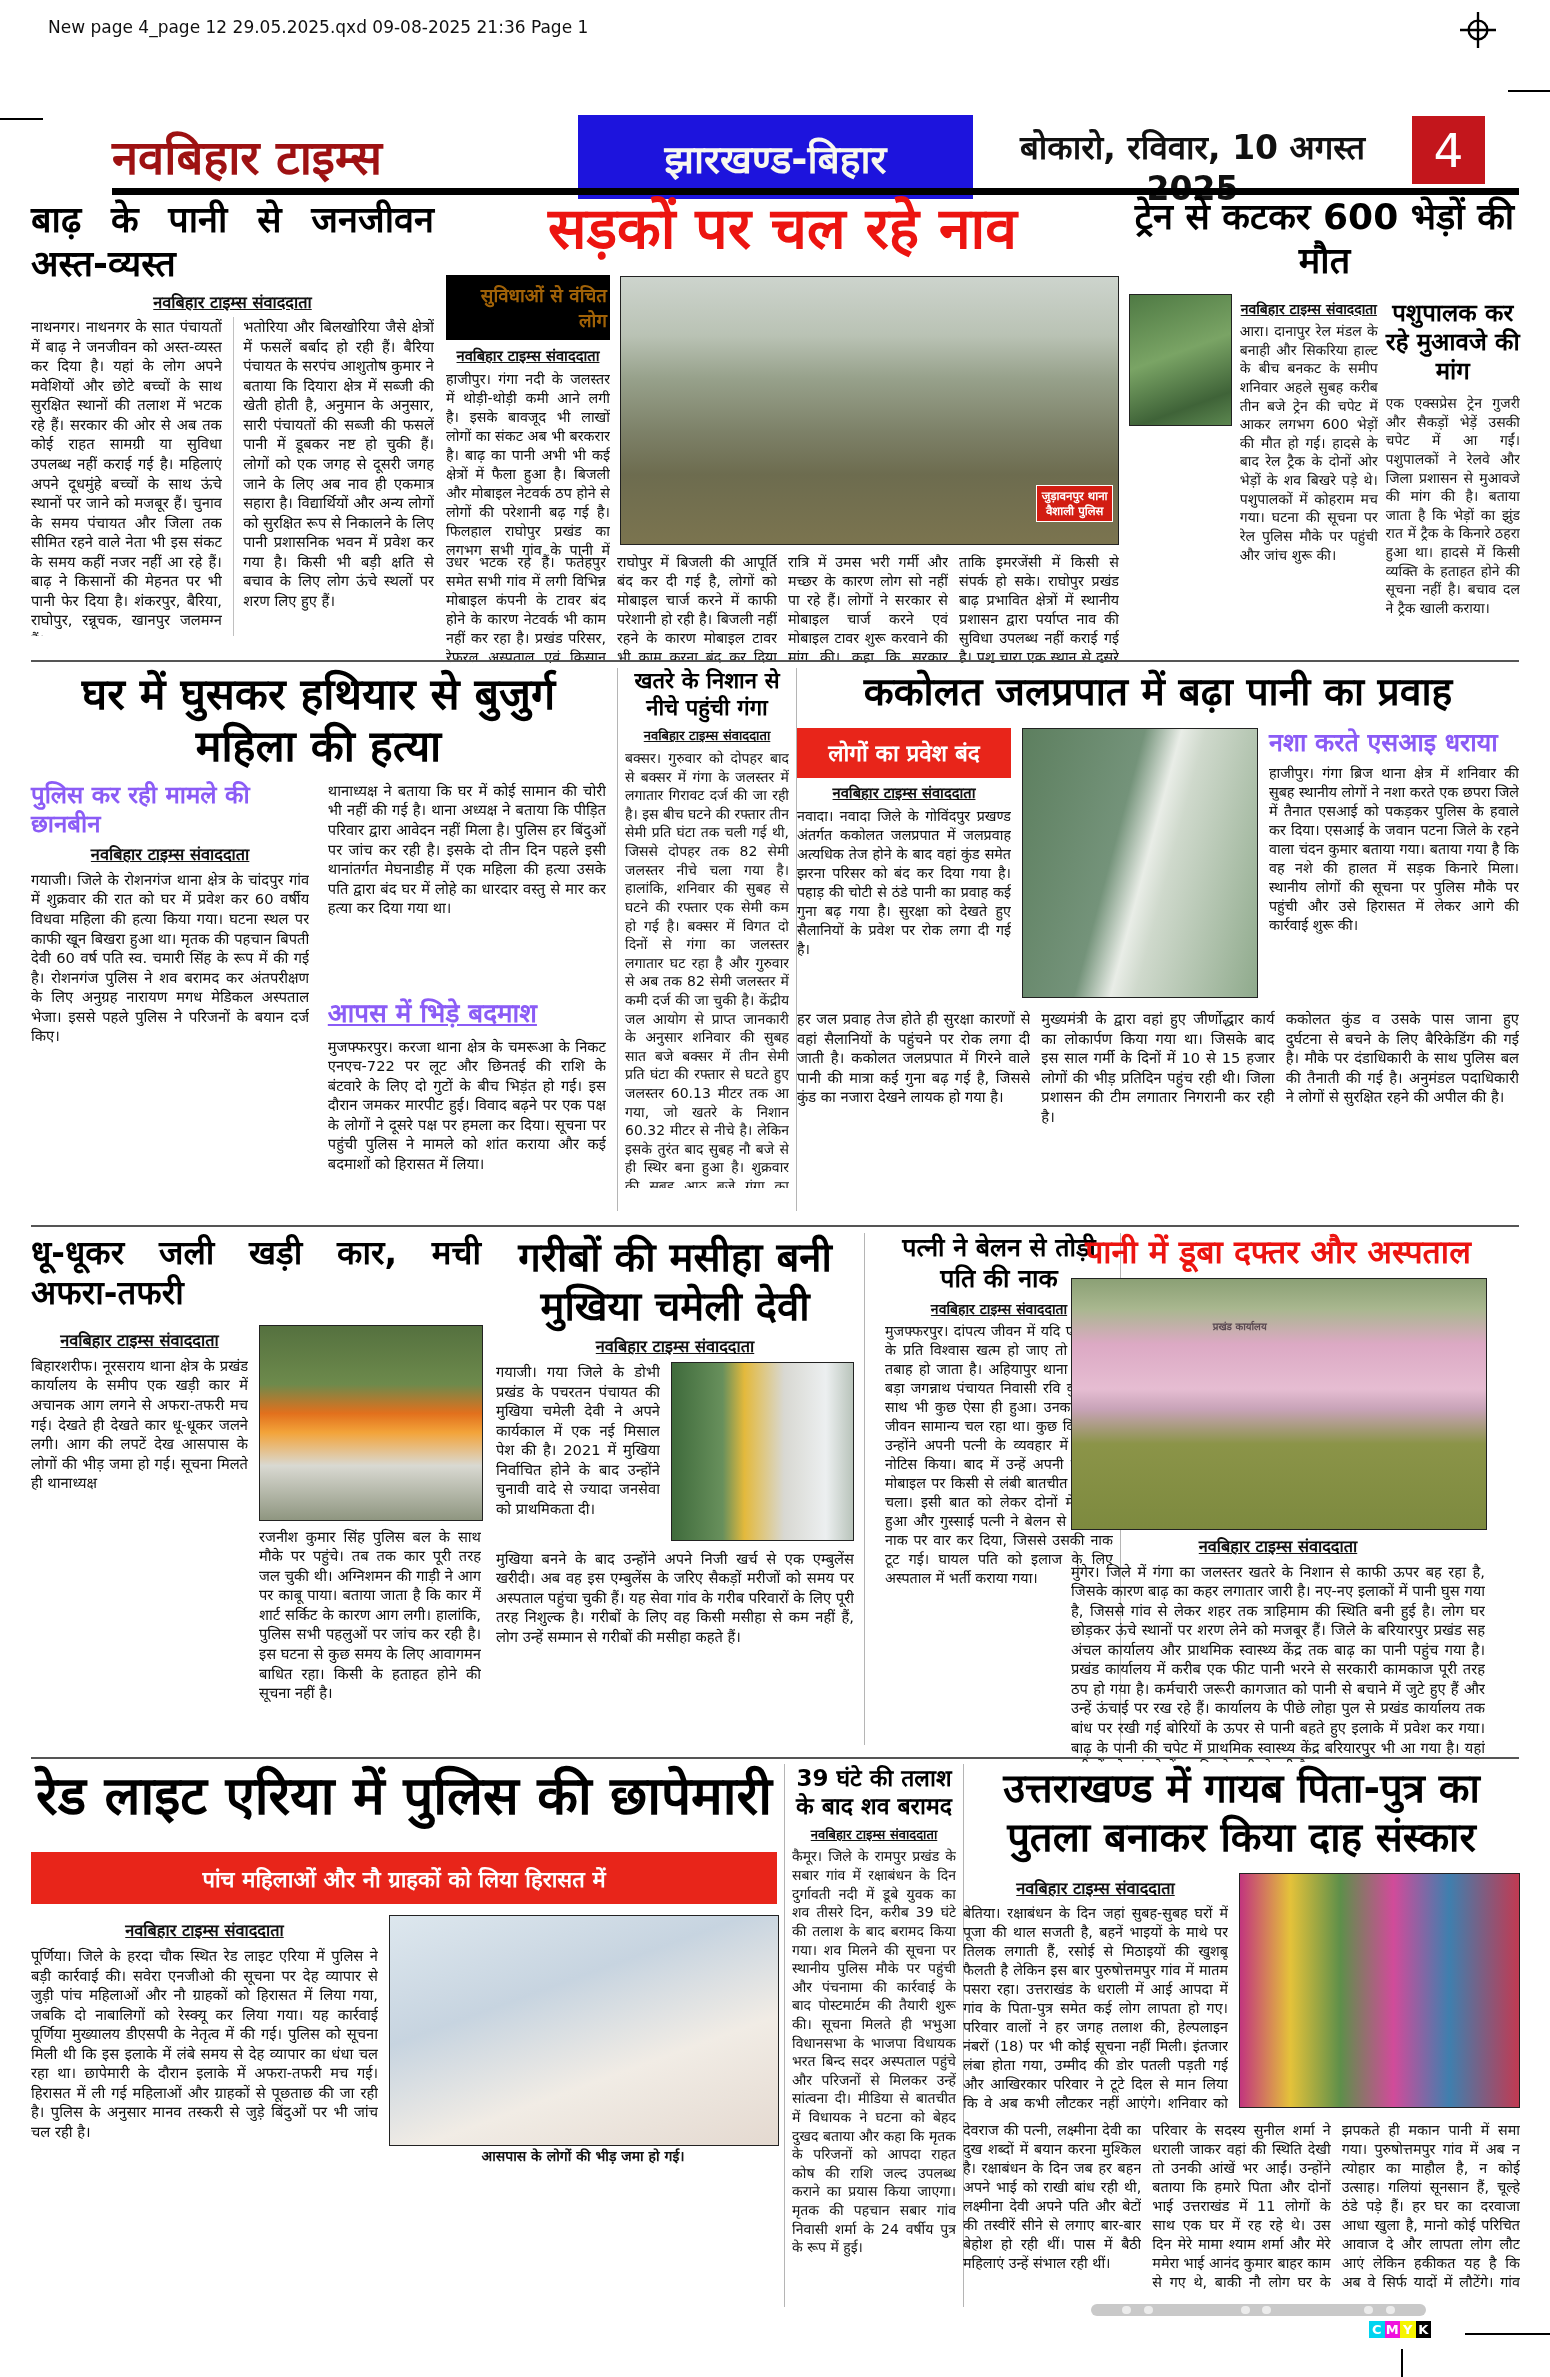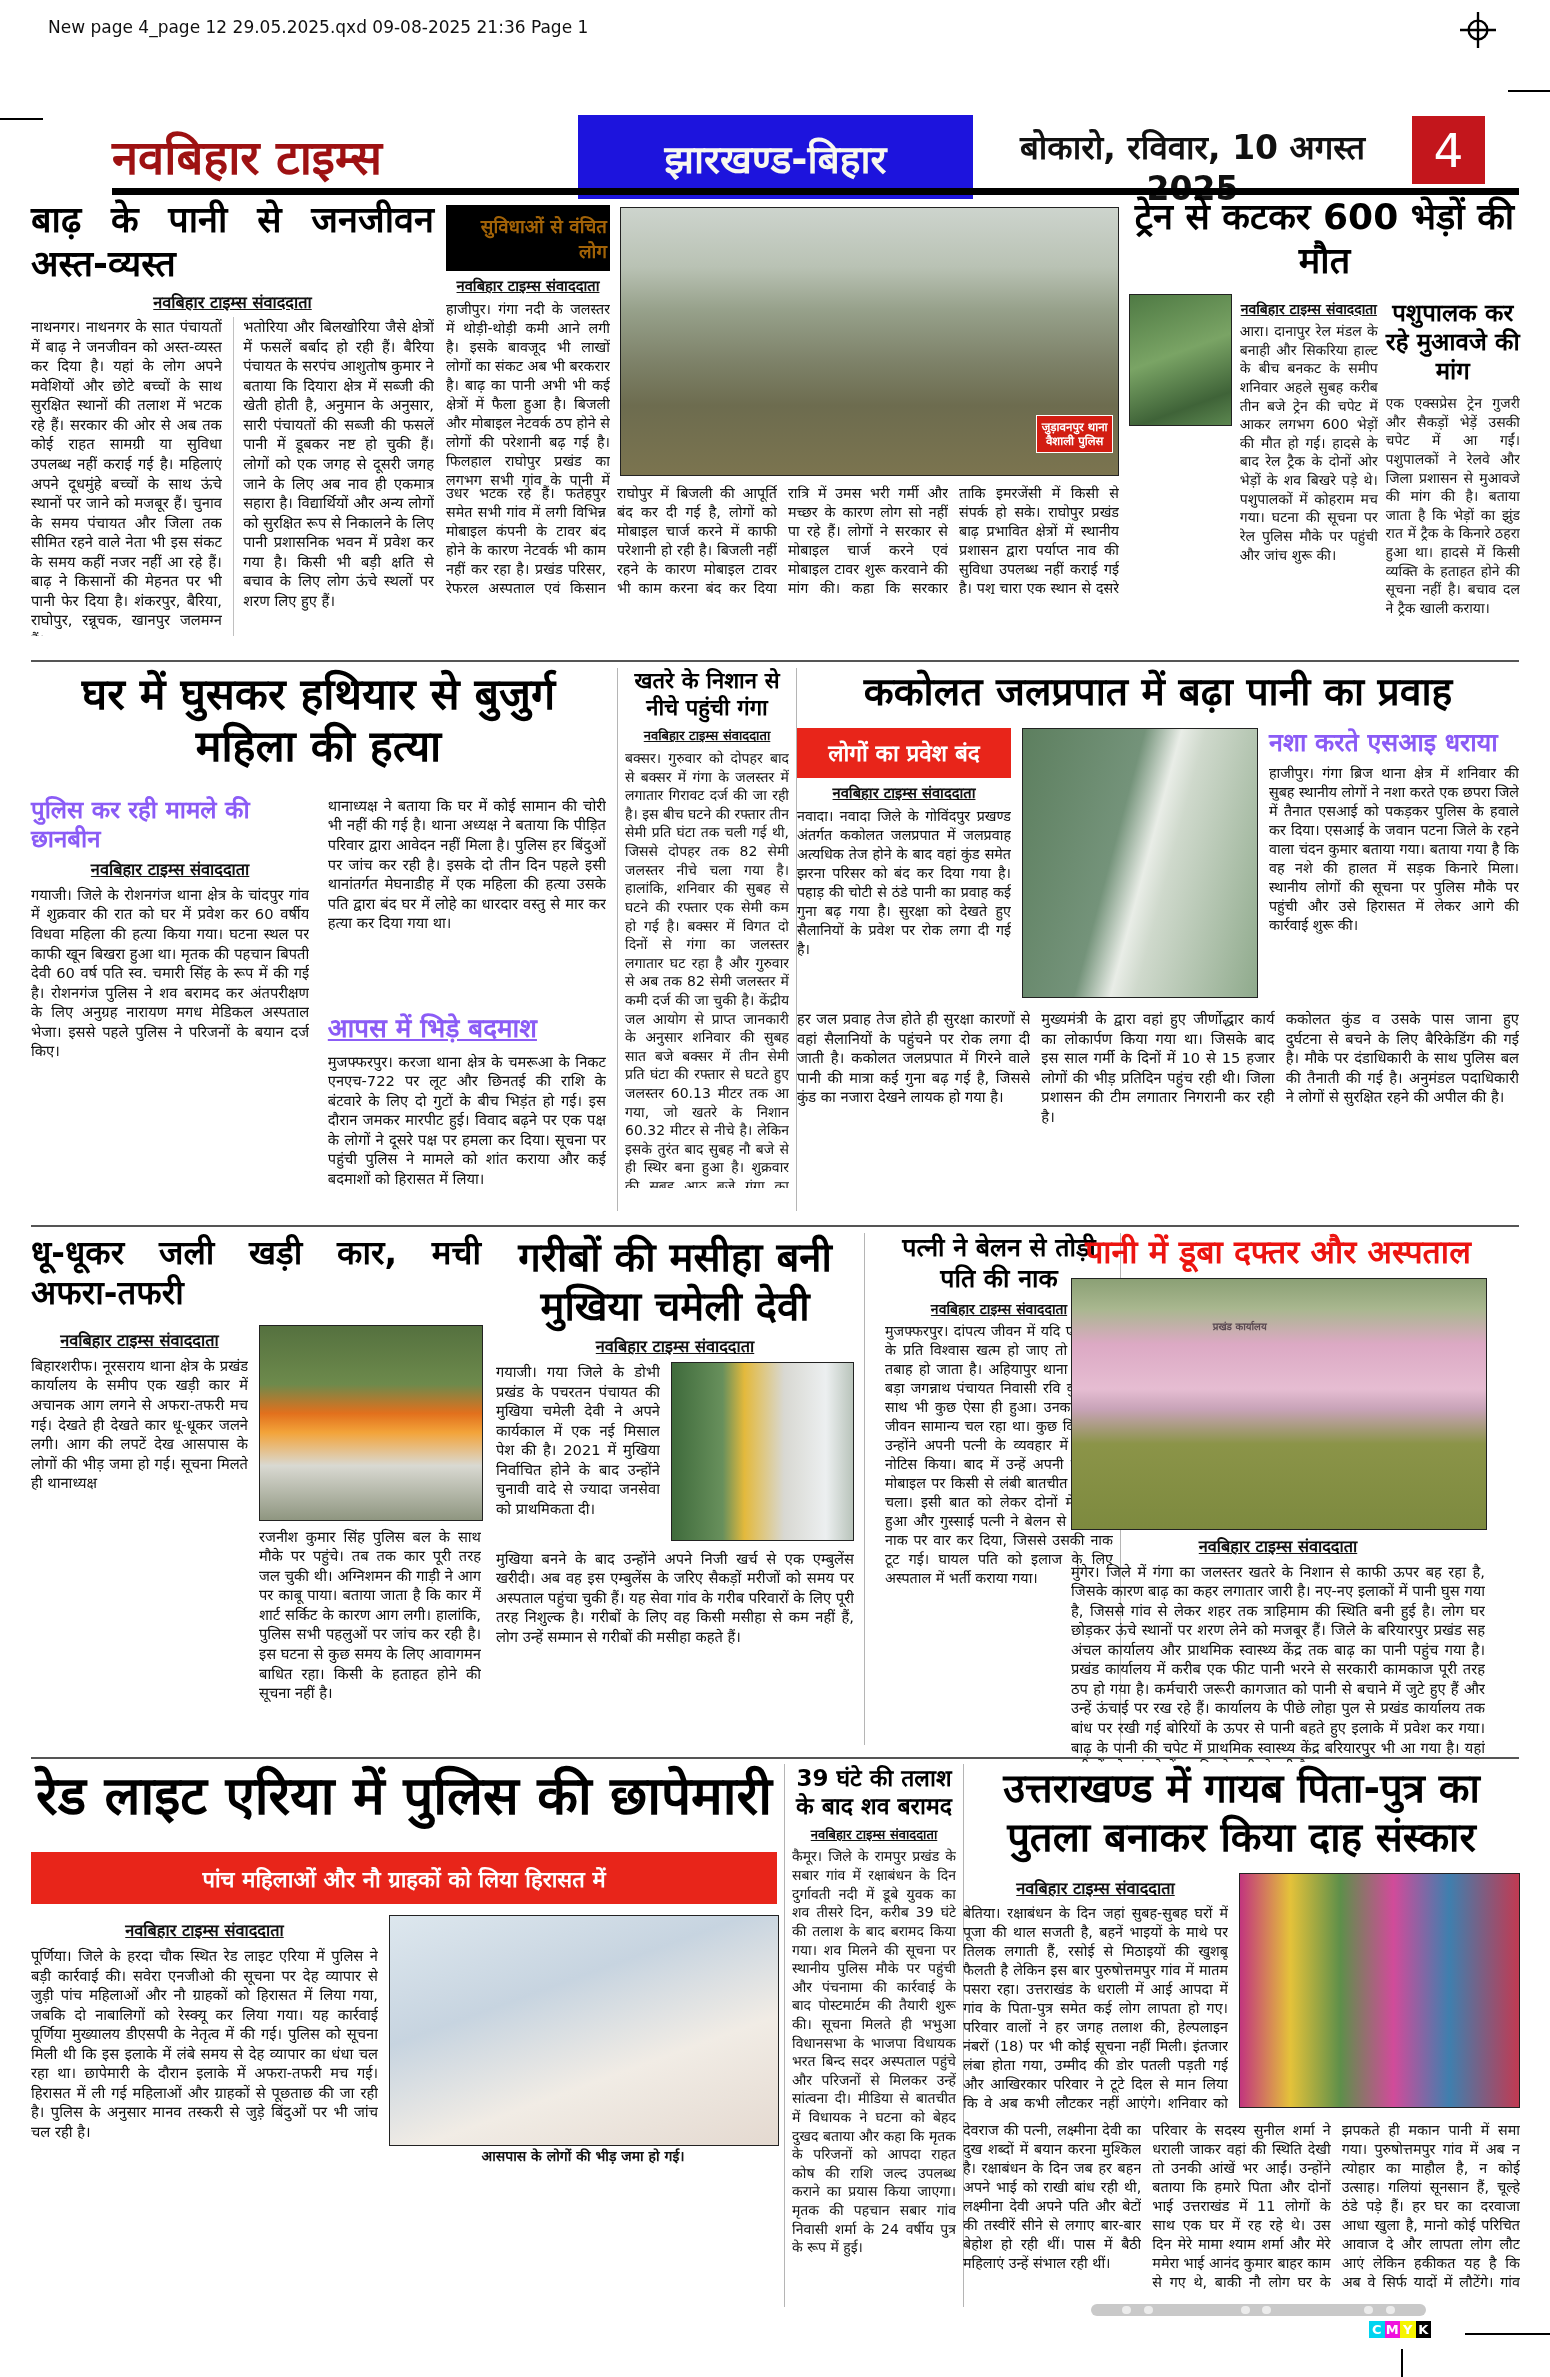--- a/index.html
+++ b/index.html
@@ -63,20 +63,21 @@
   <div class="abs" style="left:31px;top:198px;width:403px;">
     <div class="hl" style="font-size:36px;text-align:justify;text-align-last:justify;">बाढ़ के पानी से जनजीवन अस्त-व्यस्त</div>
     <div class="byline">नवबिहार टाइम्स संवाददाता</div>
     <div class="row" style="margin-top:3.1px;">
       <div class="col body" style="height:319px;">नाथनगर। नाथनगर के सात पंचायतों में बाढ़ ने जनजीवन को अस्त-व्यस्त कर दिया है। यहां के लोग अपने मवेशियों और छोटे बच्चों के साथ सुरक्षित स्थानों की तलाश में भटक रहे हैं। सरकार की ओर से अब तक कोई राहत सामग्री या सुविधा उपलब्ध नहीं कराई गई है। महिलाएं अपने दूधमुंहे बच्चों के साथ ऊंचे स्थानों पर जाने को मजबूर हैं। चुनाव के समय पंचायत और जिला तक सीमित रहने वाले नेता भी इस संकट के समय कहीं नजर नहीं आ रहे हैं। बाढ़ ने किसानों की मेहनत पर भी पानी फेर दिया है। शंकरपुर, बैरिया, राघोपुर, रन्नूचक, खानपुर जलमग्न हैं।</div>
       <div class="col body" style="height:319px;border-left:0.8px solid #c0c0c0;padding-left:9.3px;">भतोरिया और बिलखोरिया जैसे क्षेत्रों में फसलें बर्बाद हो रही हैं। बैरिया पंचायत के सरपंच आशुतोष कुमार ने बताया कि दियारा क्षेत्र में सब्जी की खेती होती है, अनुमान के अनुसार, सारी पंचायतों की सब्जी की फसलें पानी में डूबकर नष्ट हो चुकी हैं। लोगों को एक जगह से दूसरी जगह जाने के लिए अब नाव ही एकमात्र सहारा है। विद्यार्थियों और अन्य लोगों को सुरक्षित रूप से निकालने के लिए पानी प्रशासनिक भवन में प्रवेश कर गया है। किसी भी बड़ी क्षति से बचाव के लिए लोग ऊंचे स्थलों पर शरण लिए हुए हैं।</div>
     </div>
   </div>
 
   <div class="abs" style="left:446px;top:194px;width:673px;">
+    <div class="hl hl-red" style="font-size:57px;">सड़कों पर चल रहे नाव</div>
     <div style="position:relative;margin-top:11px;height:271px;">
       <div style="position:absolute;left:0;top:0;width:164px;">
         <div class="box-black" style="font-size:18.6px;padding:7.8px 3.1px;">सुविधाओं से वंचित लोग</div>
         <div class="byline" style="font-size:14.7px;">नवबिहार टाइम्स संवाददाता</div>
         <div class="body" style="font-size:14.3px;height:186px;">हाजीपुर। गंगा नदी के जलस्तर में थोड़ी-थोड़ी कमी आने लगी है। इसके बावजूद भी लाखों लोगों का संकट अब भी बरकरार है। बाढ़ का पानी अभी भी कई क्षेत्रों में फैला हुआ है। बिजली और मोबाइल नेटवर्क ठप होने से लोगों की परेशानी बढ़ गई है। फिलहाल राघोपुर प्रखंड का लगभग सभी गांव के पानी में डूबा हुआ है। किसानों की फसलें पानी में डूबी हैं।</div>
       </div>
       <div class="photo ph-main" style="position:absolute;left:174px;top:1.6px;width:497px;height:267px;">
         <div class="photo-sign">
           <div>जुड़ावनपुर थाना</div>
           <div>वैशाली पुलिस</div>
@@ -103,21 +104,21 @@
         <div class="hl" style="font-size:24px;margin:4.7px 0 7.8px 0;">पशुपालक कर रहे मुआवजे की मांग</div>
         <div class="body" style="font-size:14px;height:256px;">एक एक्सप्रेस ट्रेन गुजरी और सैकड़ों भेड़ें उसकी चपेट में आ गईं। पशुपालकों ने रेलवे और जिला प्रशासन से मुआवजे की मांग की है। बताया जाता है कि भेड़ों का झुंड रात में ट्रैक के किनारे ठहरा हुआ था। हादसे में किसी व्यक्ति के हताहत होने की सूचना नहीं है। बचाव दल ने ट्रैक खाली कराया।</div>
       </div>
     </div>
   </div>
 
   <div class="abs" style="left:31px;top:660px;width:1488px;height:1.6px;background:#555;"></div>
 
   <div class="abs" style="left:31px;top:668px;width:575px;">
     <div class="hl" style="font-size:43px;">घर में घुसकर हथियार से बुजुर्ग महिला की हत्या</div>
-    <div class="row" style="margin-top:23px;gap:18.6px;">
+    <div class="row" style="margin-top:8px;gap:18.6px;">
       <div class="col">
         <div class="kicker-red" style="font-size:24px;">पुलिस कर रही मामले की छानबीन</div>
         <div class="byline">नवबिहार टाइम्स संवाददाता</div>
         <div class="body" style="height:326px;">गयाजी। जिले के रोशनगंज थाना क्षेत्र के चांदपुर गांव में शुक्रवार की रात को घर में प्रवेश कर 60 वर्षीय विधवा महिला की हत्या किया गया। घटना स्थल पर काफी खून बिखरा हुआ था। मृतक की पहचान बिपती देवी 60 वर्ष पति स्व. चमारी सिंह के रूप में की गई है। रोशनगंज पुलिस ने शव बरामद कर अंतपरीक्षण के लिए अनुग्रह नारायण मगध मेडिकल अस्पताल भेजा। इससे पहले पुलिस ने परिजनों के बयान दर्ज किए।</div>
       </div>
       <div class="col">
         <div class="body" style="height:209px;">थानाध्यक्ष ने बताया कि घर में कोई सामान की चोरी भी नहीं की गई है। थाना अध्यक्ष ने बताया कि पीड़ित परिवार द्वारा आवेदन नहीं मिला है। पुलिस हर बिंदुओं पर जांच कर रही है। इसके दो तीन दिन पहले इसी थानांतर्गत मेघनाडीह में एक महिला की हत्या उसके पति द्वारा बंद घर में लोहे का धारदार वस्तु से मार कर हत्या कर दिया गया था।</div>
         <div class="kicker-red" style="font-size:26px;margin:7.8px 0;text-decoration:underline;">आपस में भिड़े बदमाश</div>
         <div class="body" style="height:147px;">मुजफ्फरपुर। करजा थाना क्षेत्र के चमरूआ के निकट एनएच-722 पर लूट और छिनतई की राशि के बंटवारे के लिए दो गुटों के बीच भिड़ंत हो गई। इस दौरान जमकर मारपीट हुई। विवाद बढ़ने पर एक पक्ष के लोगों ने दूसरे पक्ष पर हमला कर दिया। सूचना पर पहुंची पुलिस ने मामले को शांत कराया और कई बदमाशों को हिरासत में लिया।</div>
       </div>

